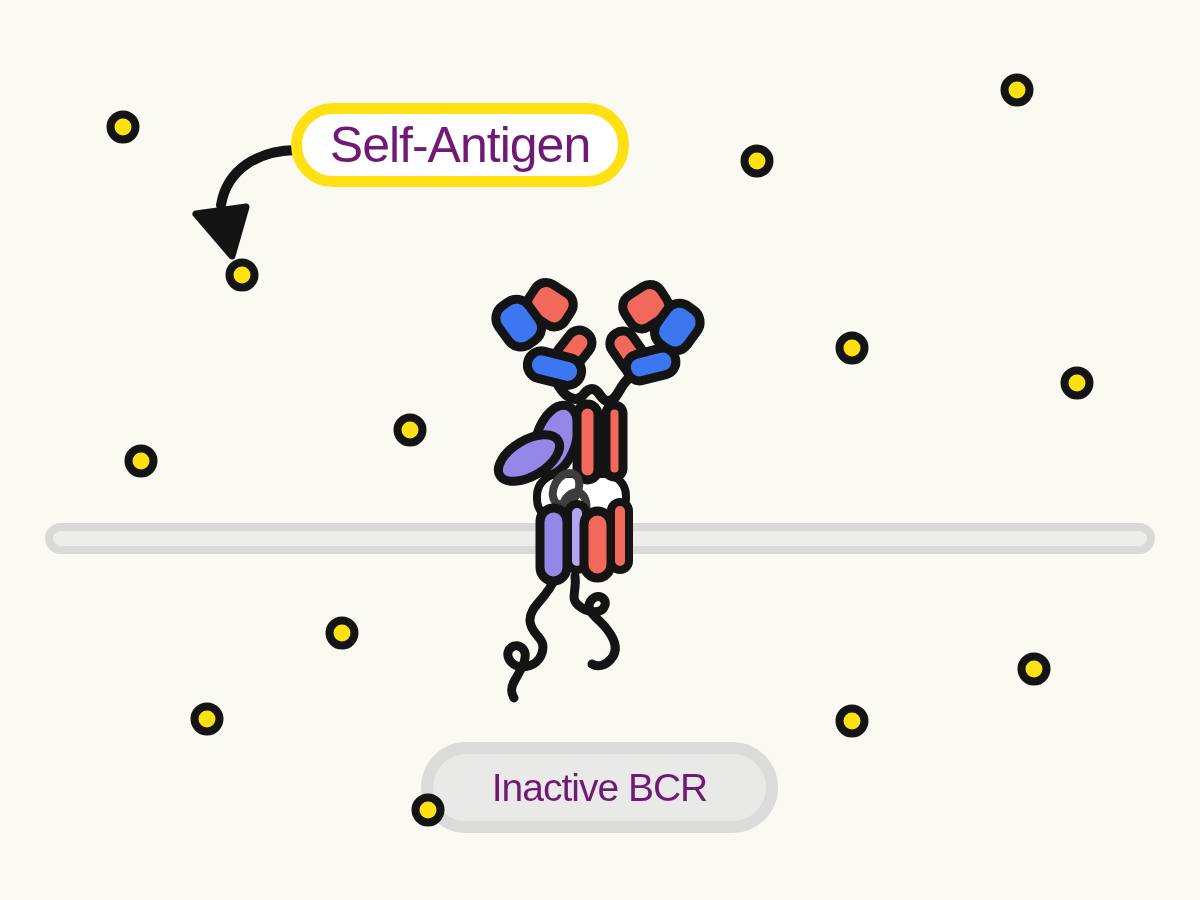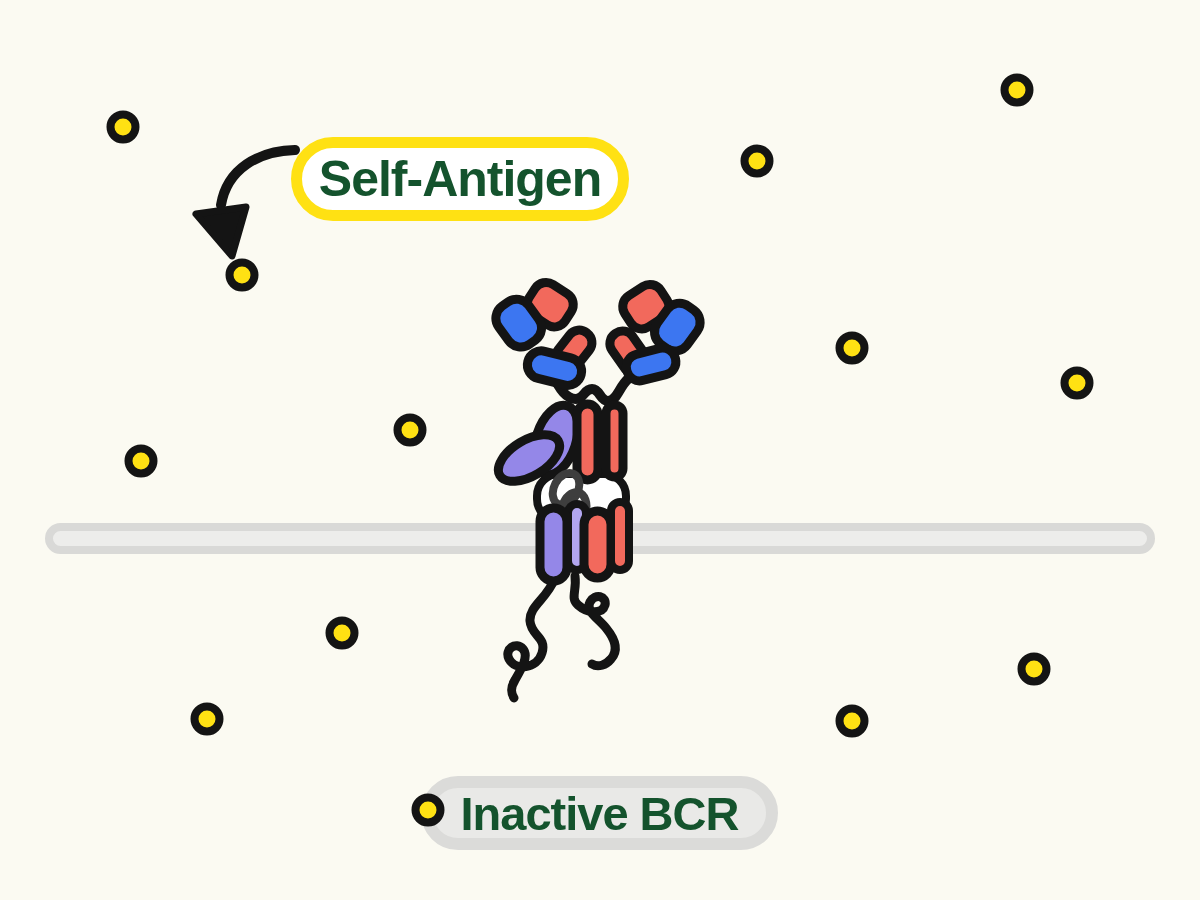--- a/index.html
+++ b/index.html
@@ -15,31 +15,31 @@
     overflow:hidden;
   }
   #membrane{
     position:absolute;left:45px;top:523px;width:1110px;height:31px;
     background:var(--membrane-fill);border:8px solid var(--membrane-border);
     border-radius:17px;box-sizing:border-box;z-index:1;
   }
   #art{position:absolute;left:0;top:0;z-index:2;}
   .pill-label{
     position:absolute;display:flex;align-items:center;justify-content:center;
-    box-sizing:border-box;font-weight:700;color:#14532d;letter-spacing:-1px;
-    z-index:3;white-space:nowrap;margin-top:34px;
+    box-sizing:border-box;font-weight:400;color:#701a75;letter-spacing:-1px;
+    z-index:3;white-space:nowrap;
   }
   #self-antigen-label{
     left:291px;top:103px;width:338px;height:84px;border-radius:44px;
     background:var(--label-white);border:11px solid var(--yellow);font-size:50px;
   }
   #inactive-bcr-label{
-    left:421px;top:742px;width:357px;height:74px;border-radius:48px;
+    left:421px;top:742px;width:357px;height:91px;border-radius:48px;
     background:var(--gray-label-fill);border:12px solid var(--gray-label-border);
-    font-size:47px;
+    font-size:39px;
   }
   #dots-layer{position:absolute;left:0;top:0;width:100%;height:100%;z-index:4;pointer-events:none;}
   .dot{
     position:absolute;width:33px;height:33px;border-radius:50%;
     background:var(--yellow);border:8px solid var(--ink);
     box-sizing:border-box;transform:translate(-50%,-50%);
   }
   
   .f-red{fill:var(--red);} .f-blue{fill:var(--blue);} .f-purple{fill:var(--purple);}
   .f-lav{fill:var(--lavender);} .f-white{fill:#FFFFFF;} .f-ink{fill:var(--ink);}

